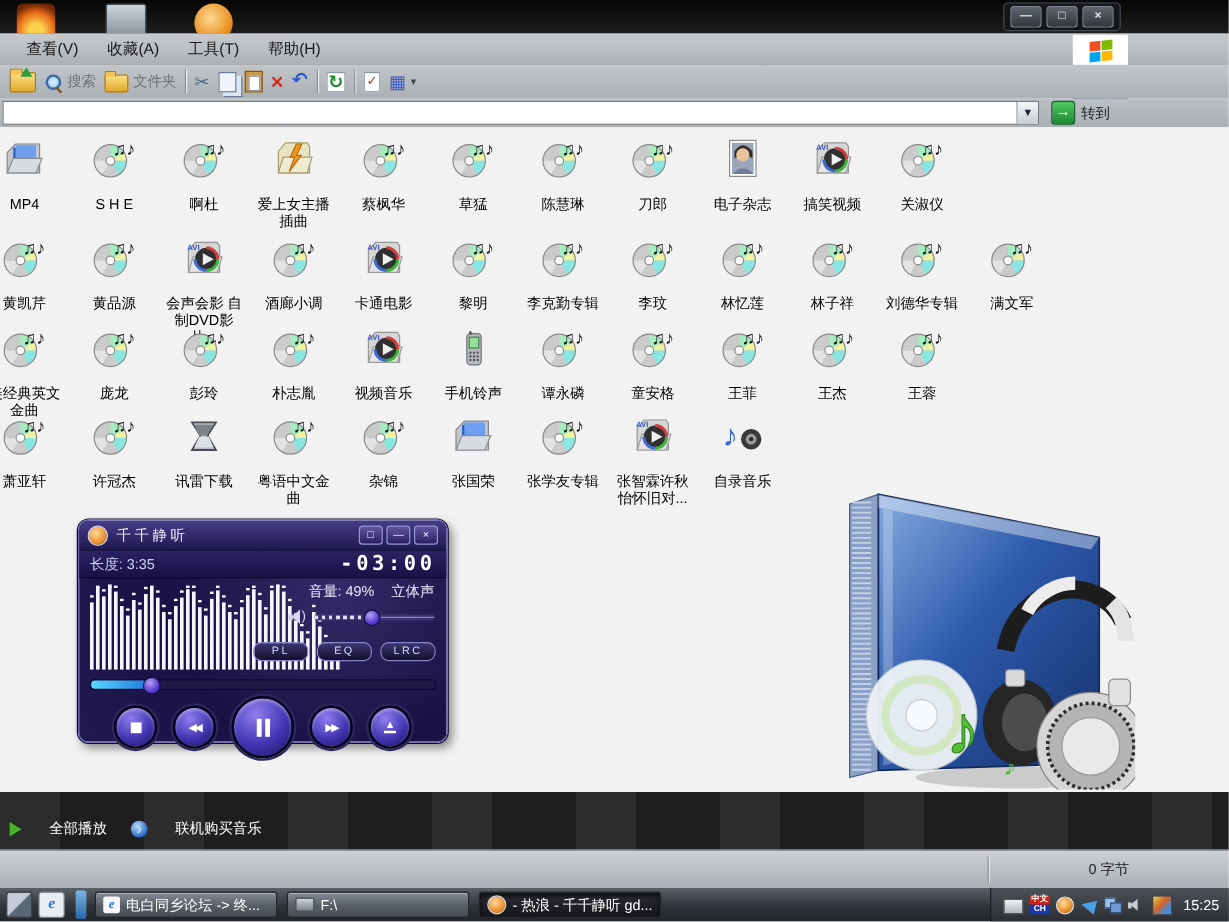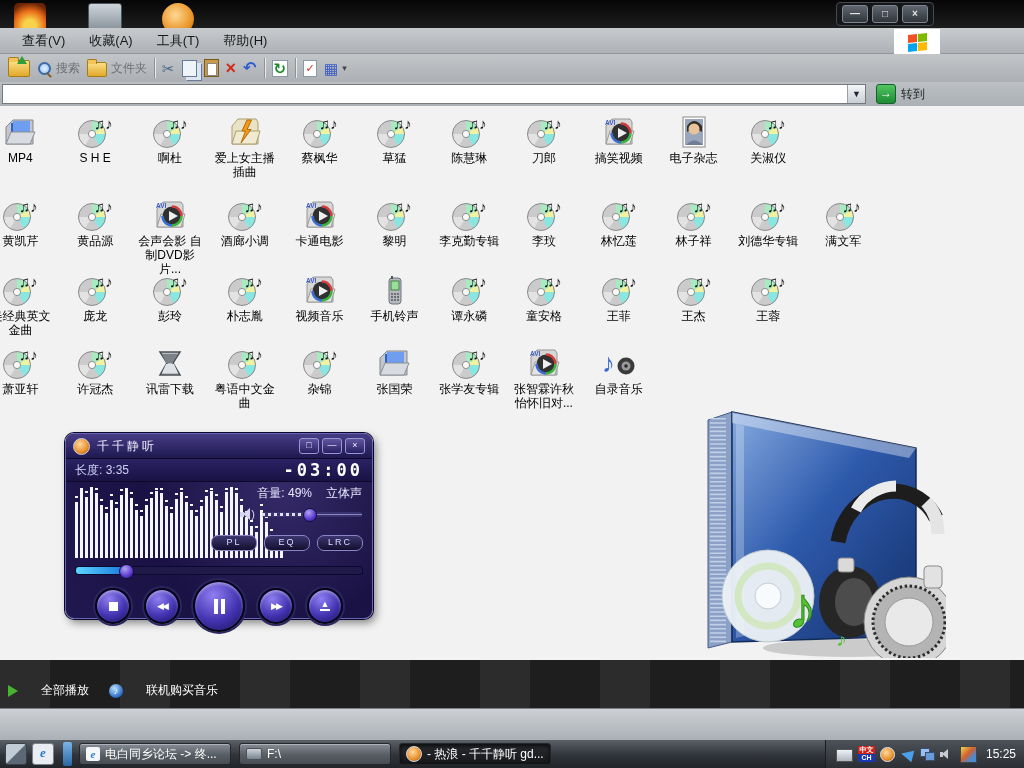--- a/index.html
+++ b/index.html
@@ -83,21 +83,21 @@
   .go-btn{display:flex;align-items:center;gap:5px;margin-left:10px}
   .go-ico{width:18px;height:18px;background:linear-gradient(#52c662,#1e8a33);border:1px solid #15612a;
            border-radius:3px;color:#fff;font-weight:bold;font-size:12px;text-align:center;line-height:17px}
   .go-label{font-size:12px;color:#222}
 
   
   #client{position:absolute;left:0;top:106px;width:1024px;height:554px;background:#f2f2f2;overflow:hidden}
   .icon-row{position:absolute;left:-17px;display:flex}
   .fitem{width:74.8px;display:flex;flex-direction:column;align-items:center}
   .fi-icon{width:36px;height:36px;position:relative}
-  .fi-label{margin-top:1px;font-size:12px;line-height:14px;text-align:center;color:#000;
+  .fi-label{margin-top:13px;font-size:12px;line-height:14px;text-align:center;color:#000;
             max-width:70px;word-break:break-all}
 
   
   #bigart{position:absolute;left:688px;top:284px;width:258px;height:268px}
 
   
   #player{position:absolute;left:65px;top:327px;width:308px;height:186px;border-radius:9px;
           background:radial-gradient(circle at 70% 30%,#352a68,#1a1244 55%,#201850);
           border:1px solid #6a64b4;box-shadow:0 0 0 1px #0a0828,3px 4px 8px rgba(0,0,0,.45);
           box-sizing:border-box}
@@ -408,40 +408,40 @@
     <path d="M15 20 L28.5 20 A13.5 13.5 0 0 1 22 31.5 Z" fill="#8ae6e0"></path>
     <path d="M15 20 L8 31.5 A13.5 13.5 0 0 1 1.5 20 Z" fill="#e3e3e3"></path>
     <circle cx="15" cy="20" r="13.5" fill="none" stroke="#8a8a8a"></circle>
     <circle cx="15" cy="20" r="3.6" fill="#fafafa" stroke="#8e8e8e"></circle>
     <text x="17" y="15" font-size="15" font-weight="bold" fill="#101010">♫♪</text>
             </svg></div>
           <div class="fi-label">刀郎</div>
         </div>
         <div class="fitem">
           <div class="fi-icon"><svg width="36" height="36" viewBox="0 0 36 36">
+    <rect x="7" y="3" width="22" height="30" fill="#fff" stroke="#8a8a8a"></rect>
+    <rect x="9" y="5" width="18" height="26" fill="#9aa6bc"></rect>
+    <path d="M11 12 Q18 2 26 12 L26 18 Q18 12 11 18 Z" fill="#352e28"></path>
+    <circle cx="18" cy="15" r="5.5" fill="#e8c49c"></circle>
+    <path d="M10 31 Q18 22 27 31 Z" fill="#6e7c9a"></path>
+            </svg></div>
+          <div class="fi-label">电子杂志</div>
+        </div>
+        <div class="fitem">
+          <div class="fi-icon"><svg width="36" height="36" viewBox="0 0 36 36">
     <path d="M5 12 L11 5 L29 5 L31 8 L31 30 L5 30 Z" fill="#d6d6d6" stroke="#969696"></path>
     <path d="M5 30 L9 17 L33 17 L29 30 Z" fill="#e4e4e4" stroke="#9a9a9a"></path>
     <text x="4" y="11" font-size="6.5" font-weight="bold" fill="#3a5ac8">AVI</text>
     <circle cx="20" cy="19" r="9.5" fill="#303030"></circle>
     <path d="M20 9.5 A9.5 9.5 0 0 1 29.5 19" fill="none" stroke="#d23c3c" stroke-width="2.5"></path>
     <path d="M29.5 19 A9.5 9.5 0 0 1 20 28.5" fill="none" stroke="#3cb43c" stroke-width="2.5"></path>
     <path d="M20 28.5 A9.5 9.5 0 0 1 10.5 19" fill="none" stroke="#3c6cd2" stroke-width="2.5"></path>
     <path d="M17 14 L26 19 L17 24 Z" fill="#efefef"></path>
             </svg></div>
           <div class="fi-label">搞笑视频</div>
-        </div>
-        <div class="fitem">
-          <div class="fi-icon"><svg width="36" height="36" viewBox="0 0 36 36">
-    <rect x="7" y="3" width="22" height="30" fill="#fff" stroke="#8a8a8a"></rect>
-    <rect x="9" y="5" width="18" height="26" fill="#9aa6bc"></rect>
-    <path d="M11 12 Q18 2 26 12 L26 18 Q18 12 11 18 Z" fill="#352e28"></path>
-    <circle cx="18" cy="15" r="5.5" fill="#e8c49c"></circle>
-    <path d="M10 31 Q18 22 27 31 Z" fill="#6e7c9a"></path>
-            </svg></div>
-          <div class="fi-label">电子杂志</div>
         </div>
         <div class="fitem">
           <div class="fi-icon"><svg width="36" height="36" viewBox="0 0 36 36">
     <circle cx="15" cy="20" r="13.5" fill="#cbcbcb"></circle>
     <path d="M15 20 L15 6.5 A13.5 13.5 0 0 1 26 13 Z" fill="#a6ecc0"></path>
     <path d="M15 20 L26 13 A13.5 13.5 0 0 1 28.5 20 Z" fill="#f0f2a0"></path>
     <path d="M15 20 L28.5 20 A13.5 13.5 0 0 1 22 31.5 Z" fill="#8ae6e0"></path>
     <path d="M15 20 L8 31.5 A13.5 13.5 0 0 1 1.5 20 Z" fill="#e3e3e3"></path>
     <circle cx="15" cy="20" r="13.5" fill="none" stroke="#8a8a8a"></circle>
     <circle cx="15" cy="20" r="3.6" fill="#fafafa" stroke="#8e8e8e"></circle>
@@ -1141,20 +1141,21 @@
       <span>全部播放</span>
     </span>
     <span class="task-item">
       <span class="ti-globe">♪</span>
       <span>联机购买音乐</span>
     </span>
   </div>
 
 <div id="statusbar">
   <span class="sb-fill"></span>
+  <span class="sb-panel sb-size">0 字节</span>
 </div>
 
 <div id="taskbar">
   <span id="ql-zone" style="display:flex;align-items:center">
       <span class="ql ql-show-desktop"></span>
       <span class="ql ql-launch-ie">e</span>
     </span>
   <span class="tb-handle"></span>
   <span id="task-buttons" style="display:flex;align-items:center">
       <span class="task-btn">

